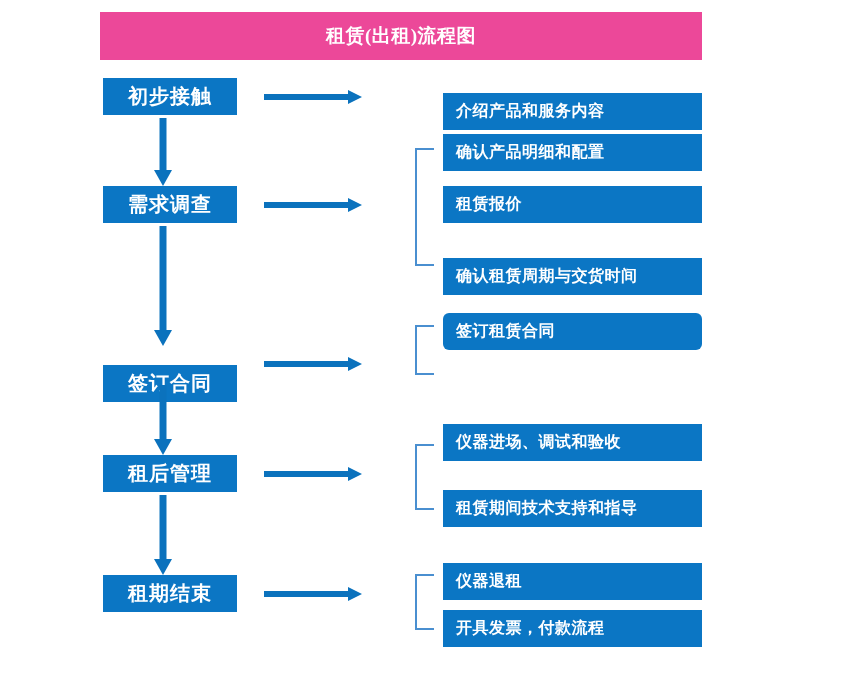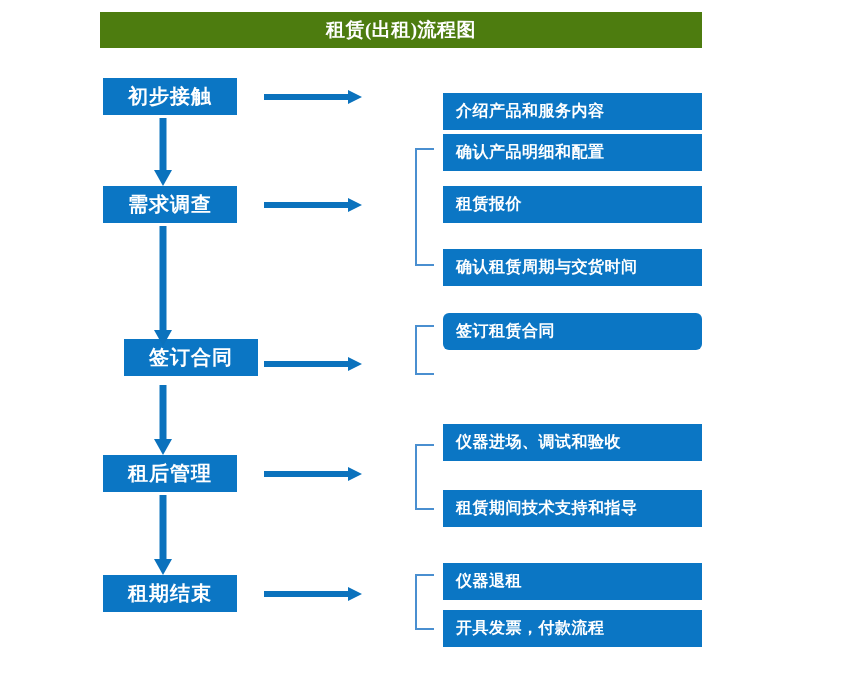--- a/index.html
+++ b/index.html
@@ -21,22 +21,22 @@
     width: 844px;
     height: 688px;
   }
 
   
   .title-banner {
     position: absolute;
     left: 100px;
     top: 12px;
     width: 602px;
-    height: 36px;
-    background: #4d7c0f;
+    height: 48px;
+    background: #ec4899;
     color: #ffffff;
     font-size: 19px;
     font-weight: bold;
     display: flex;
     align-items: center;
     justify-content: center;
     letter-spacing: 0.5px;
     box-sizing: border-box;
   }
 
@@ -87,21 +87,21 @@
 <body>
 
 <div id="canvas">
 
   <div class="title-banner">租赁(出租)流程图</div>
 
   <div class="stage-box" style="top:78px;">初步接触</div>
 
   <div class="stage-box" style="top:186px;">需求调查</div>
 
-  <div class="stage-box" style="top:339px;margin-left:21px;">签订合同</div>
+  <div class="stage-box" style="top:365px;">签订合同</div>
 
   <div class="stage-box" style="top:455px;">租后管理</div>
 
   <div class="stage-box" style="top:575px;">租期结束</div>
 
   <div class="v-arrow" style="left:150px; top:116px; width:26px; height:72px;">
     <svg width="26" height="72" viewBox="0 0 26 72">
       <line x1="13" y1="2" x2="13" y2="56" stroke="#0b72bd" stroke-width="7"></line>
       <polygon points="13,70 4,54 22,54" fill="#0b72bd"></polygon>
     </svg>
@@ -184,21 +184,21 @@
   <div class="bracket" style="left:414px; top:574px; width:22px; height:56px;">
     <svg width="22" height="56" viewBox="0 0 22 56">
       <path d="M20 1 L2 1 L2 55 L20 55" fill="none" stroke="#4a8fd0" stroke-width="2"></path>
     </svg>
   </div>
 
   <div class="detail-box" style="top:78px;margin-top:15px;">介绍产品和服务内容</div>
 
   <div class="detail-box" style="top:186px;">租赁报价</div>
   <div class="detail-box" style="top:134px;">确认产品明细和配置</div>
-  <div class="detail-box" style="top:249px;">确认租赁周期与交货时间</div>
+  <div class="detail-box" style="top:258px;">确认租赁周期与交货时间</div>
 
   <div class="detail-box" style="top:313px;border-radius:6px;">签订租赁合同</div>
 
   <div class="detail-box" style="top:424px;">仪器进场、调试和验收</div>
   <div class="detail-box" style="top:490px;">租赁期间技术支持和指导</div>
 
   <div class="detail-box" style="top:563px;">仪器退租</div>
   <div class="detail-box" style="top:610px;">开具发票，付款流程</div>
 
 </div>

